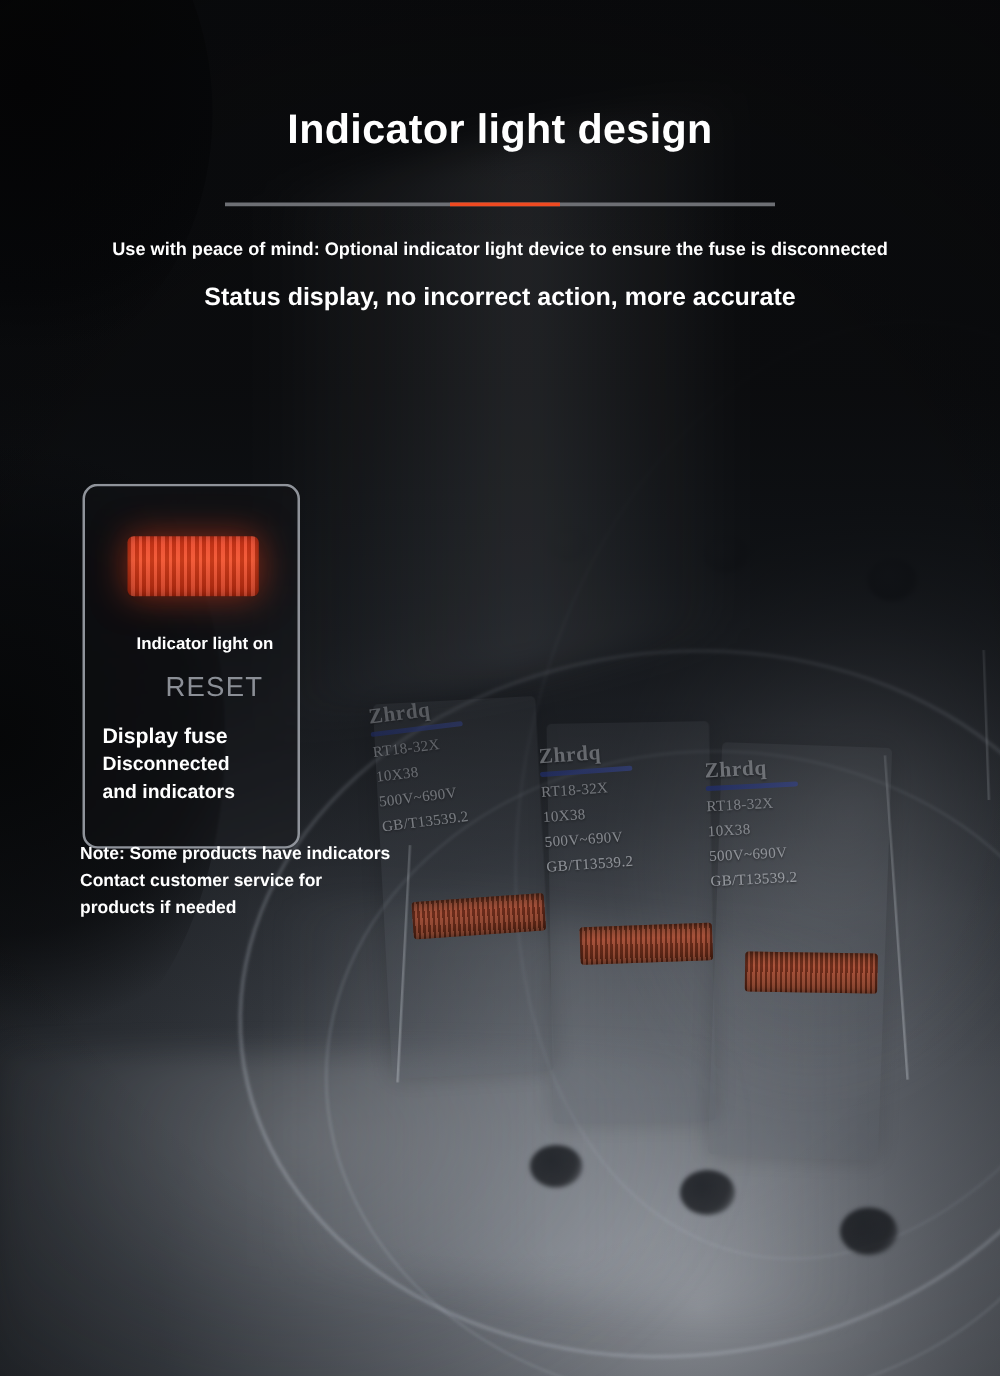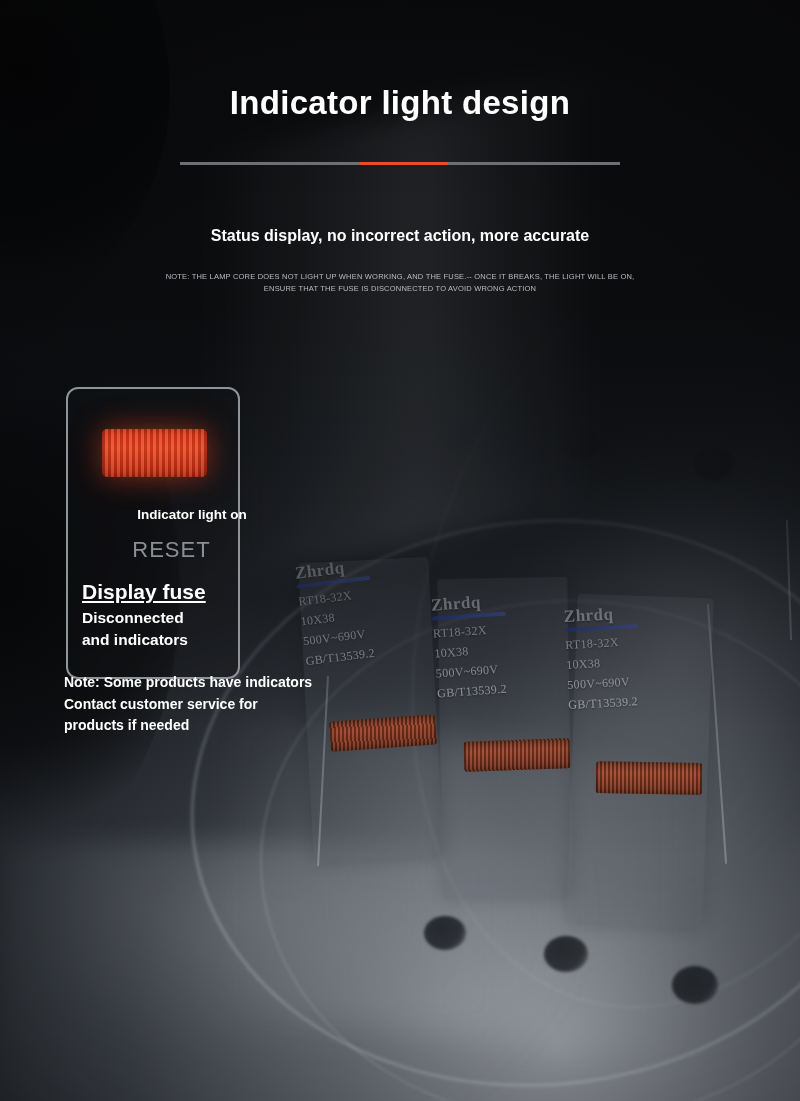--- a/index.html
+++ b/index.html
@@ -194,21 +194,21 @@
     font-size: 14.5px;
     font-weight: 700;
   }
   .subtitle2 {
     position: absolute;
     top: 227px;
     left: 0;
     width: 800px;
     text-align: center;
     color: #ffffff;
-    font-size: 16px;
+    font-size: 20px;
     font-weight: 700;
   }
   .note-small {
     position: absolute;
     top: 271px;
     left: 0;
     width: 800px;
     text-align: center;
     color: #b9bcc2;
     font-size: 7.5px;
@@ -246,21 +246,20 @@
   }
   .card-label {
     position: absolute;
     left: 0;
     top: 118px;
     width: 192px;
     text-align: center;
     color: #ffffff;
     font-size: 13.5px;
     font-weight: 700;
-    padding-left: 28px;
   }
   .reset {
     position: absolute;
     left: 3px;
     top: 148px;
     width: 201px;
     text-align: center;
     color: #8b8f96;
     font-size: 22px;
     letter-spacing: 1px;
@@ -268,21 +267,21 @@
   .card-lines {
     position: absolute;
     left: 14px;
     top: 188px;
     width: 150px;
     color: #ffffff;
     font-size: 15.5px;
     font-weight: 700;
     line-height: 1.42;
   }
-  .card-lines .l1 { font-size: 21px; text-decoration: underline; }
+  .card-lines .l1 { font-size: 17px; }
 
   .bottom-note {
     position: absolute;
     left: 64px;
     top: 672px;
     width: 420px;
     color: #ffffff;
     font-size: 14px;
     font-weight: 700;
     line-height: 1.55;
@@ -361,25 +360,22 @@
   <div class="bg-dark-top"></div>
   <div class="sheen-a"></div>
   <div class="bg-corner-dark"></div>
   <div class="bg-left-dark"></div>
   <div class="vignette"></div>
 
   <div class="title">Indicator light design</div>
   <div class="divider">
     <div class="hot"></div>
   </div>
+  <div class="subtitle">Use with peace of mind: Optional indicator light device to ensure the fuse is disconnected</div>
   <div class="subtitle2">Status display, no incorrect action, more accurate</div>
-  <div class="note-small">
-    <span>NOTE: THE LAMP CORE DOES NOT LIGHT UP WHEN WORKING, AND THE FUSE.-- ONCE IT BREAKS, THE LIGHT WILL BE ON,</span><br>
-    <span>ENSURE THAT THE FUSE IS DISCONNECTED TO AVOID WRONG ACTION</span>
-  </div>
 
   <div class="card">
     <div class="led">
         <div class="ridges"></div>
       </div>
     <div class="card-label">Indicator light on</div>
     <div class="reset">RESET</div>
     <div class="card-lines">
       <div class="l1">Display fuse</div>
       <div>Disconnected</div>

